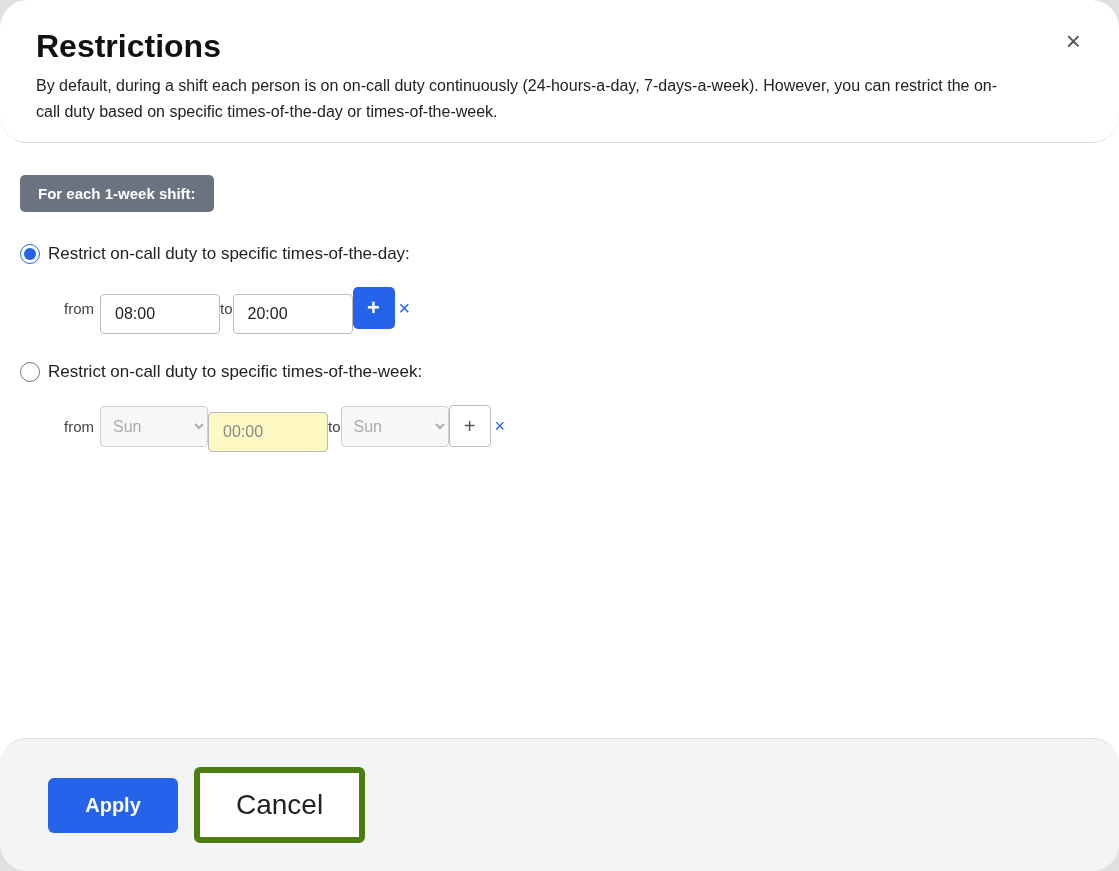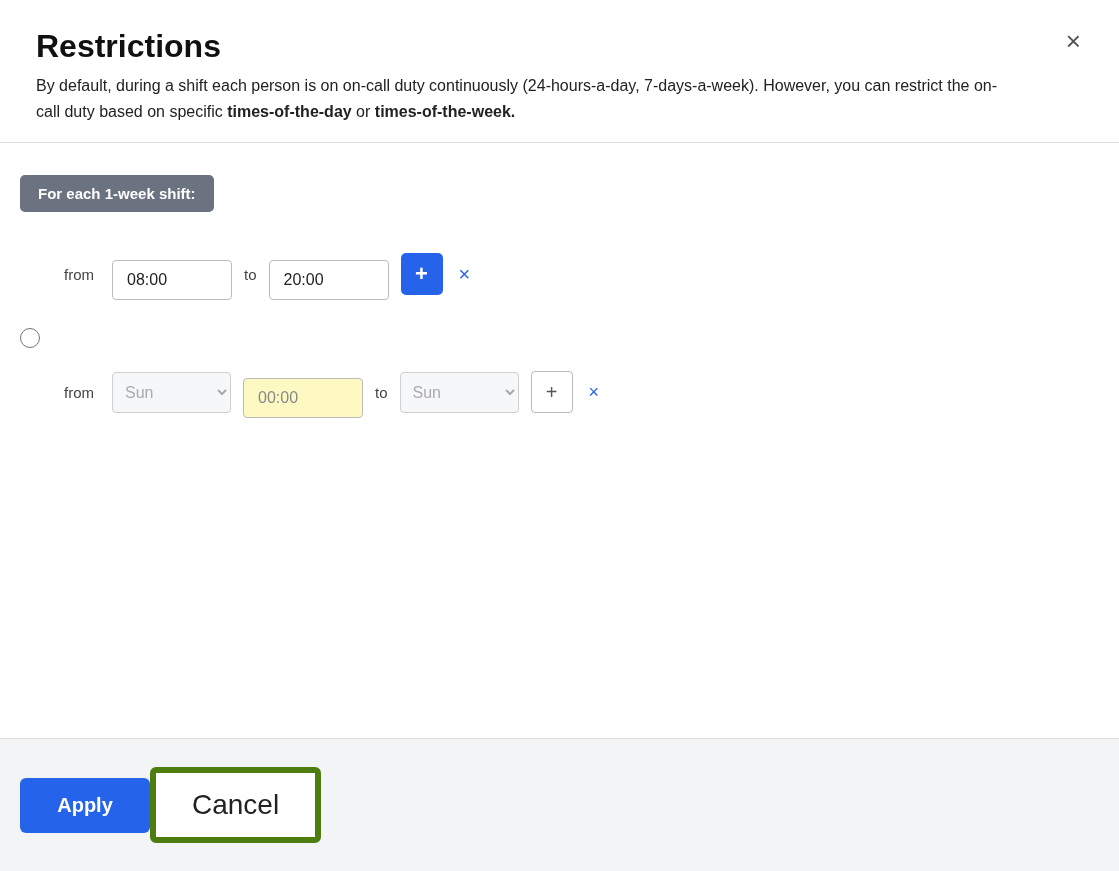--- a/index.html
+++ b/index.html
@@ -1,15 +1,15 @@
 <!DOCTYPE html>
 <html><head>
   <meta charset="utf-8">
   <style>
-    * { box-sizing: border-box; margin: 0; padding: 0; }
+    * { box-sizing: border-box; margin: 0; padding: 0; border-radius: 27px; }
     body {
       font-family: -apple-system, BlinkMacSystemFont, "Segoe UI", Arial, sans-serif;
       background: #fff;
       display: flex;
       justify-content: center;
       align-items: center;
       min-height: 100vh;
       background: #e0e0e0;
     }
     .modal {
@@ -31,21 +31,21 @@
       color: #111;
       margin-bottom: 8px;
     }
     .modal-description {
       font-size: 16px;
       color: #222;
       line-height: 1.6;
       max-width: 980px;
     }
     .modal-description strong {
-      font-weight: 700;
+      font-weight: 400;
       text-align: center;
     }
     .close-btn {
       position: absolute;
       top: 24px;
       right: 30px;
       background: none;
       border: none;
       font-size: 26px;
       color: #555;
@@ -82,21 +82,20 @@
       accent-color: #2563eb;
       cursor: pointer;
     }
     .radio-label {
       font-size: 17px;
       color: #222;
     }
     .time-row {
       display: flex;
       align-items: center;
-      gap: 12px;
       margin-left: 44px;
       margin-top: 4px;
     }
     .time-label {
       font-size: 15px;
       color: #444;
       min-width: 36px;
     }
     .time-input {
       border: 1px solid #bbb;
@@ -159,28 +158,29 @@
       cursor: pointer;
       padding: 4px;
     }
     .day-select {
       border: 1px solid #bbb;
       border-radius: 4px;
       padding: 10px 8px;
       font-size: 16px;
       color: #888;
       background: #f3f4f6;
-      width: 119px;
+      width: 108px;
       cursor: not-allowed;
     }
     .modal-footer {
       background: #f3f4f6;
       border-top: 1px solid #ddd;
-      padding: 28px 20px;
-      display: flex;
+      padding: 28px 48px;
+      display: flex;
+      gap: 16px;
       align-items: center;
     }
     .apply-btn {
       background: #2563eb;
       color: #fff;
       border: none;
       border-radius: 6px;
       padding: 16px 36px;
       font-size: 20px;
       font-weight: 600;
@@ -209,34 +209,39 @@
       <span>By default, during a shift each person is on on-call duty continuously (24-hours-a-day, 7-days-a-week). However, you can restrict the on-call duty based on specific </span><strong>times-of-the-day</strong><span> or </span><strong>times-of-the-week.</strong>
     </p>
     <button class="close-btn">×</button>
   </div>
 
   <div class="modal-body">
     <div class="shift-label">For each 1-week shift:</div>
 
     
     <div class="restriction-section">
+      <div class="radio-row">
+        <input type="radio" name="restriction-type" id="radio-day" checked="" style="">
+        <label class="radio-label" for="radio-day">Restrict on-call duty to specific times-of-the-day:</label>
+      </div>
       <div class="time-row">
         <span class="time-label">from</span>
         <input type="text" class="time-input" value="08:00" style="">
         <span class="to-label">to</span>
         <input type="text" class="time-input" value="20:00" style="">
         <button class="add-btn-blue">+</button>
         <button class="x-btn-blue">×</button>
       </div>
     </div>
 
     
     <div class="restriction-section">
       <div class="radio-row">
         <input type="radio" name="restriction-type" id="radio-week" style="">
+        <label class="radio-label" for="radio-week">Restrict on-call duty to specific times-of-the-week:</label>
       </div>
       <div class="time-row">
         <span class="time-label">from</span>
         <select class="day-select" disabled="">
           <option>Sun</option>
           <option>Mon</option>
           <option>Tue</option>
           <option>Wed</option>
           <option>Thu</option>
           <option>Fri</option>

